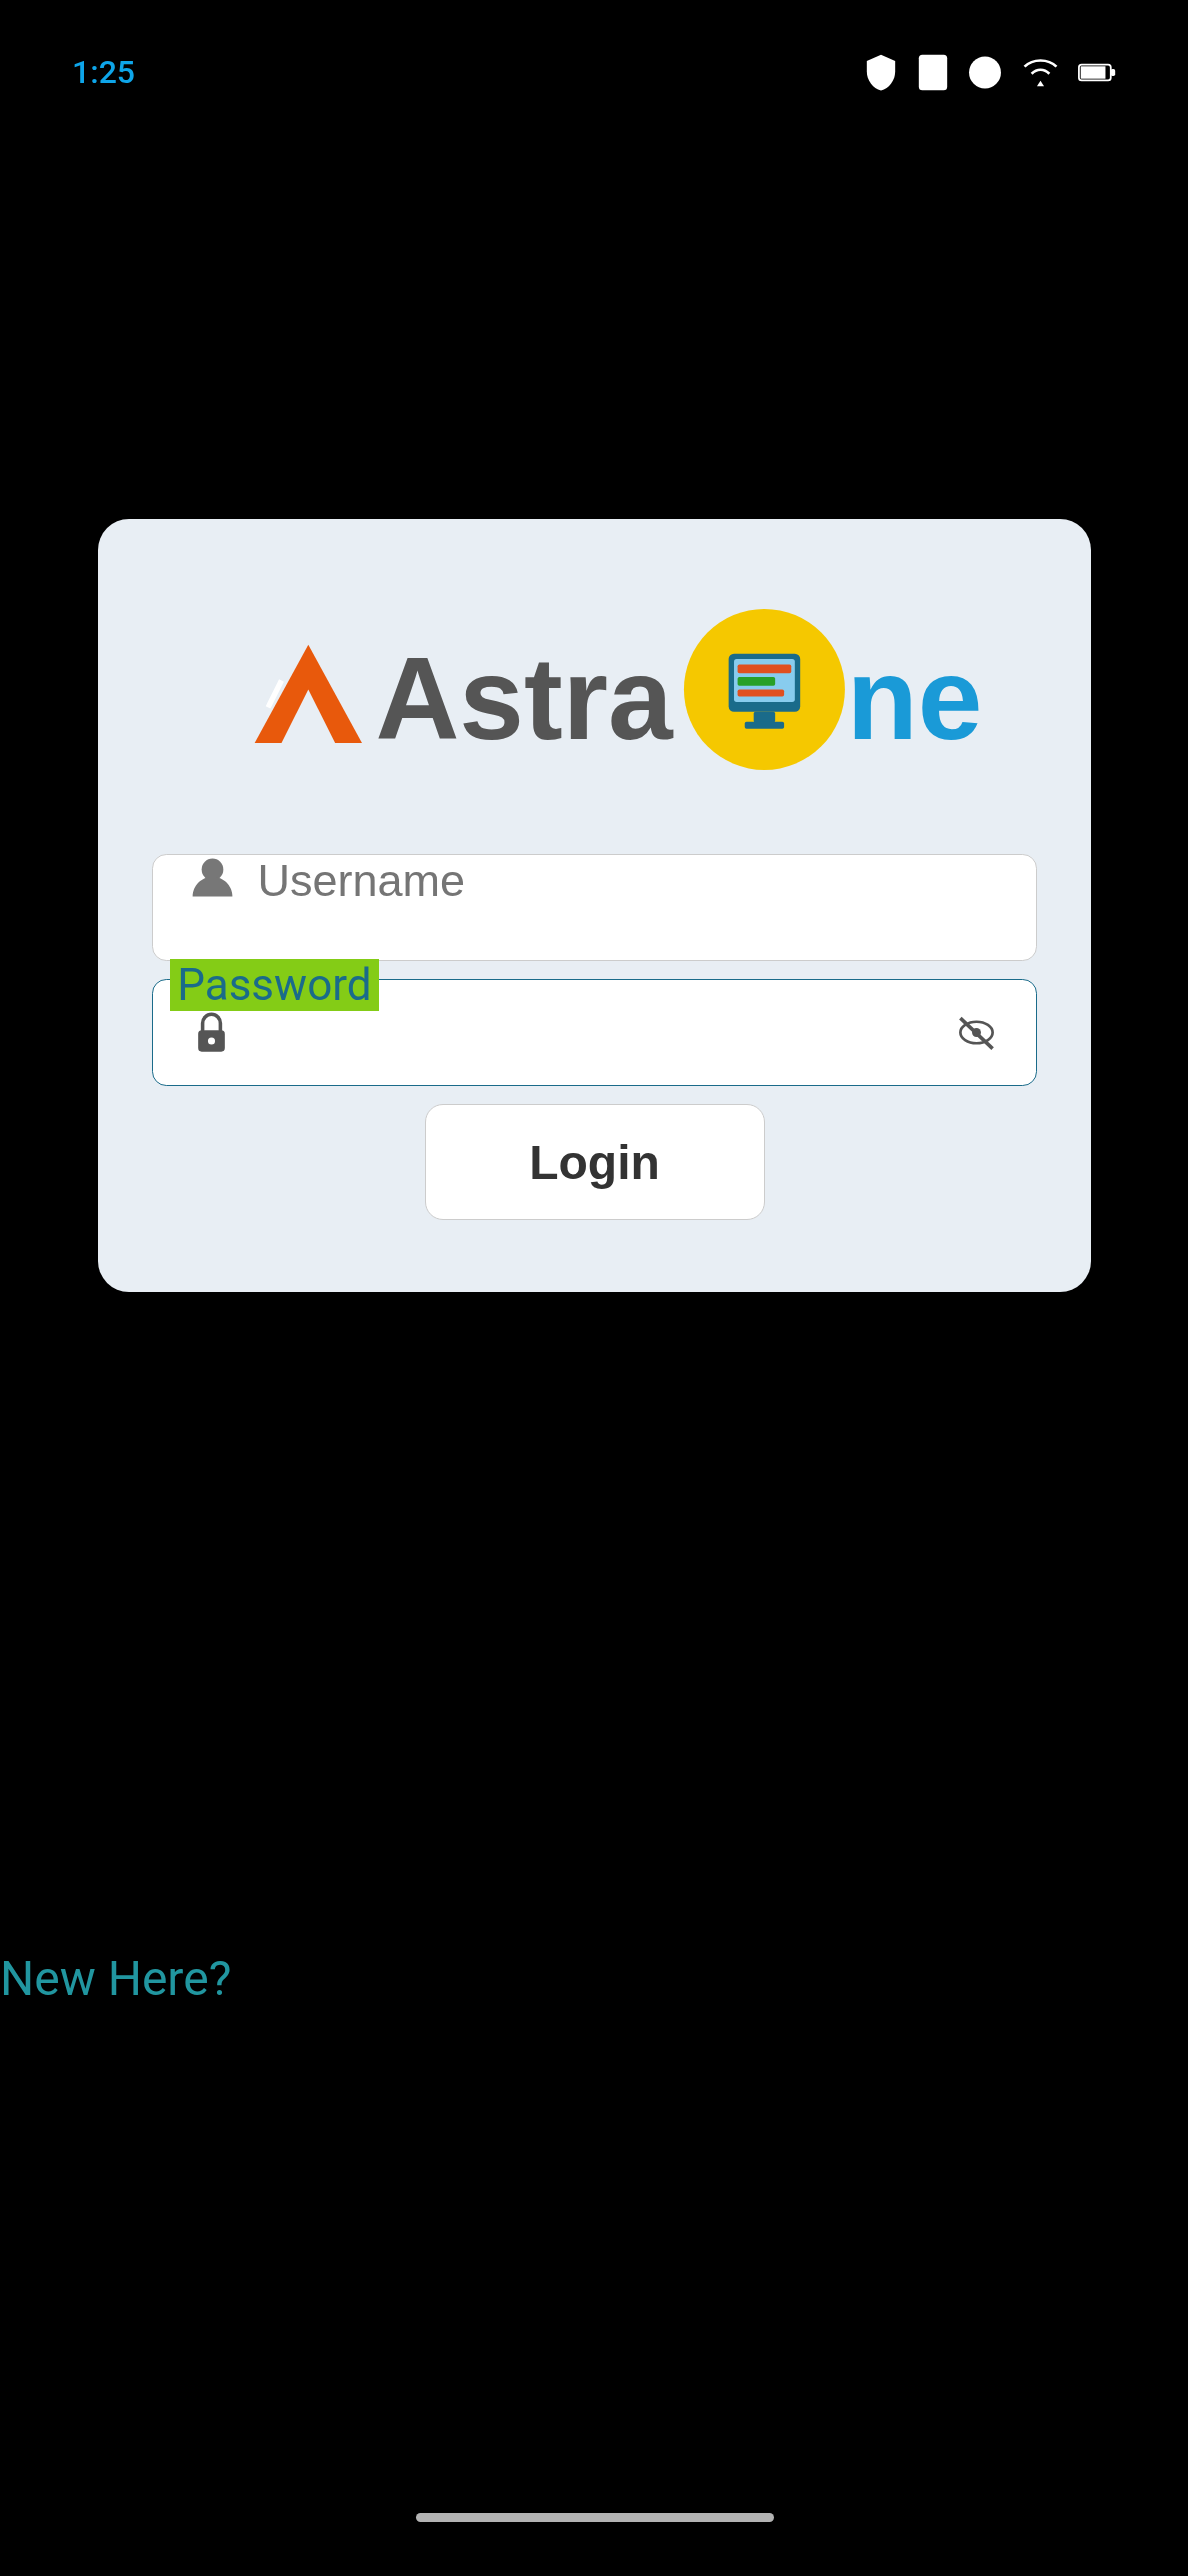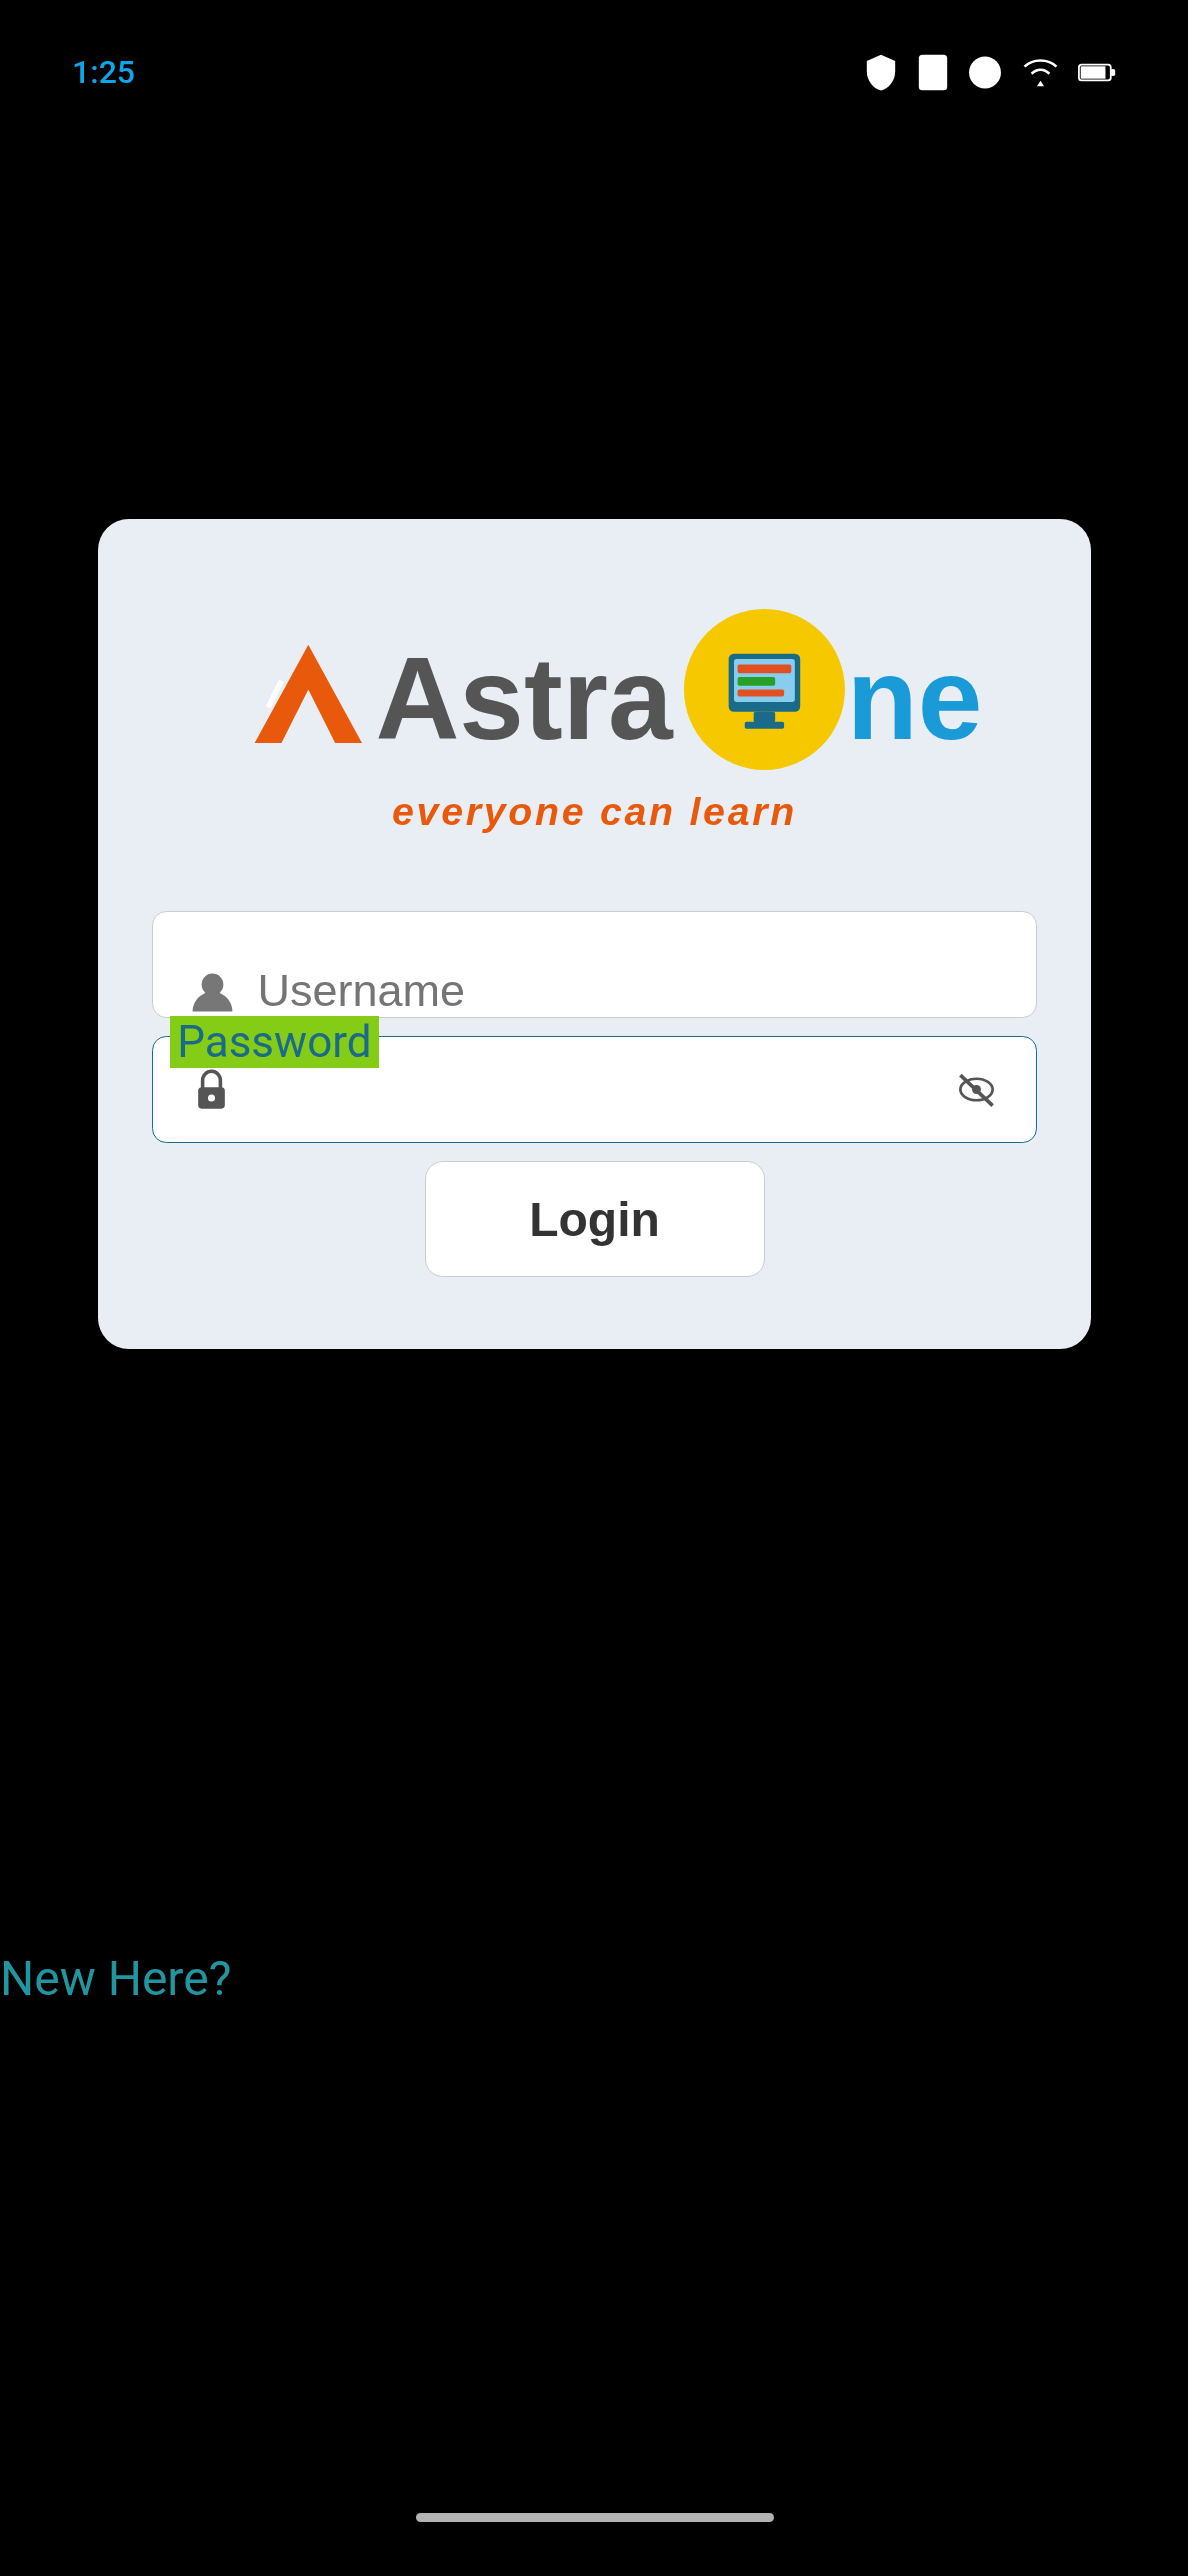--- a/index.html
+++ b/index.html
@@ -78,21 +78,21 @@
       gap: 0px;
     }
 
     .username-field {
       width: 100%;
       height: 107px;
       background: white;
       border-radius: 14.3px;
       border: 0.9px solid #cccccc;
       display: flex;
-      align-items: flex-end;
+      align-items: flex-start;
       padding: 0 36px;
       gap: 21.5px;
       margin-bottom: 18px;
     }
 
     .username-input {
       flex: 1;
       border: none;
       outline: none;
       font-size: 45px;
@@ -261,25 +261,20 @@
         <rect x="596" y="76" width="68" height="48" rx="3" fill="#88ccee"></rect>
 
         <rect x="600" y="82" width="60" height="10" fill="#e05020" rx="2"></rect>
         <rect x="600" y="96" width="42" height="10" fill="#28a028" rx="2"></rect>
         <rect x="600" y="110" width="52" height="8" fill="#e05020" rx="2"></rect>
 
         <rect x="618" y="135" width="24" height="12" fill="#1a6b8a" rx="2"></rect>
         <rect x="608" y="146" width="44" height="8" fill="#1a6b8a" rx="2"></rect>
 
         <text x="722" y="165" font-size="130" font-weight="bold" fill="#1a9ad7" font-family="Arial, sans-serif">ne</text>
-      </svg>
-    </div>
-    <div>
-      <svg width="537" height="54" viewBox="0 0 600 60">
-        <text x="50%" y="48" text-anchor="middle" font-size="44" fill="#e8590c" font-style="italic" font-weight="600" font-family="Arial, sans-serif" letter-spacing="3">everyone can learn</text>
       </svg>
     </div>
   </div>
 
   <div class="form-container">
 
     <div class="username-field">
       <svg width="47" height="47" viewBox="0 0 52 52" fill="#777777">
         <circle cx="26" cy="16" r="12"></circle>
         <path d="M4 46c0-12.2 9.8-22 22-22s22 9.8 22 22"></path>

